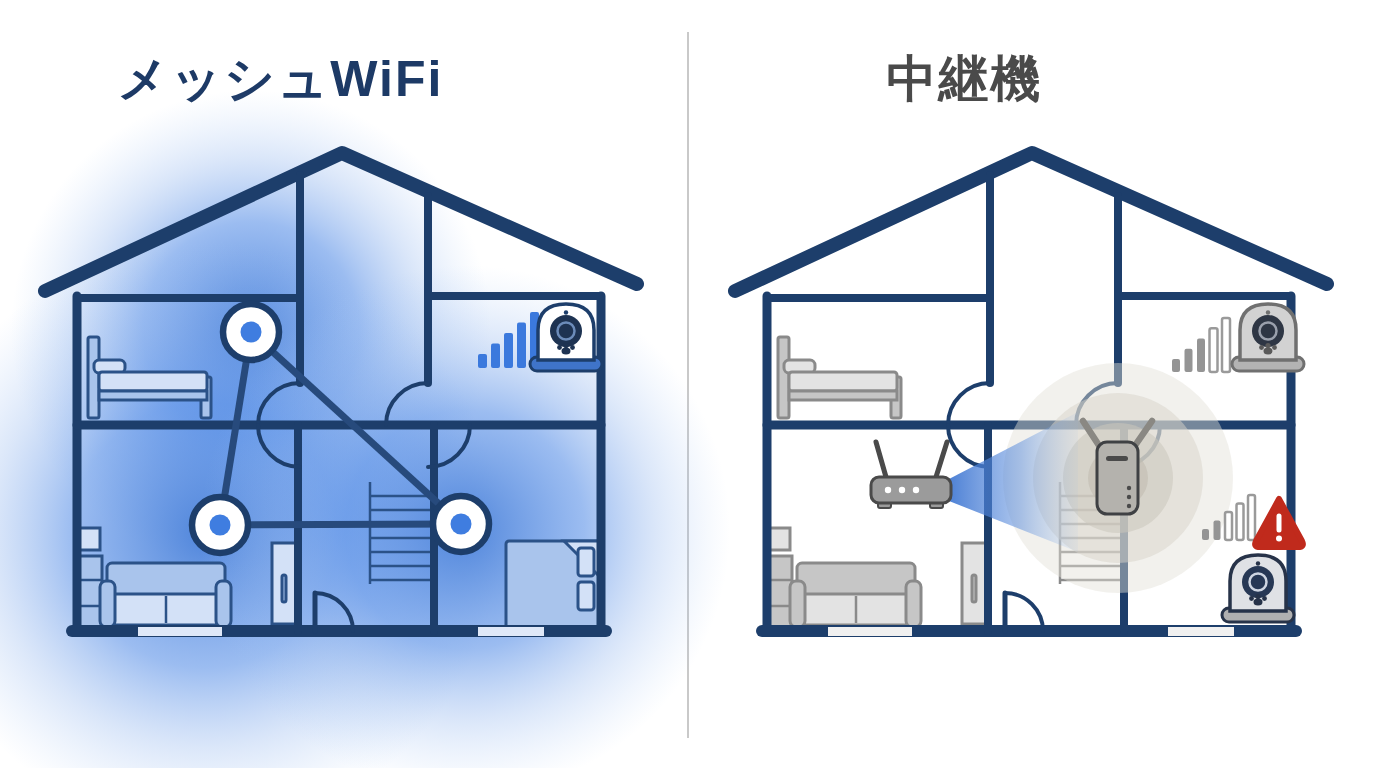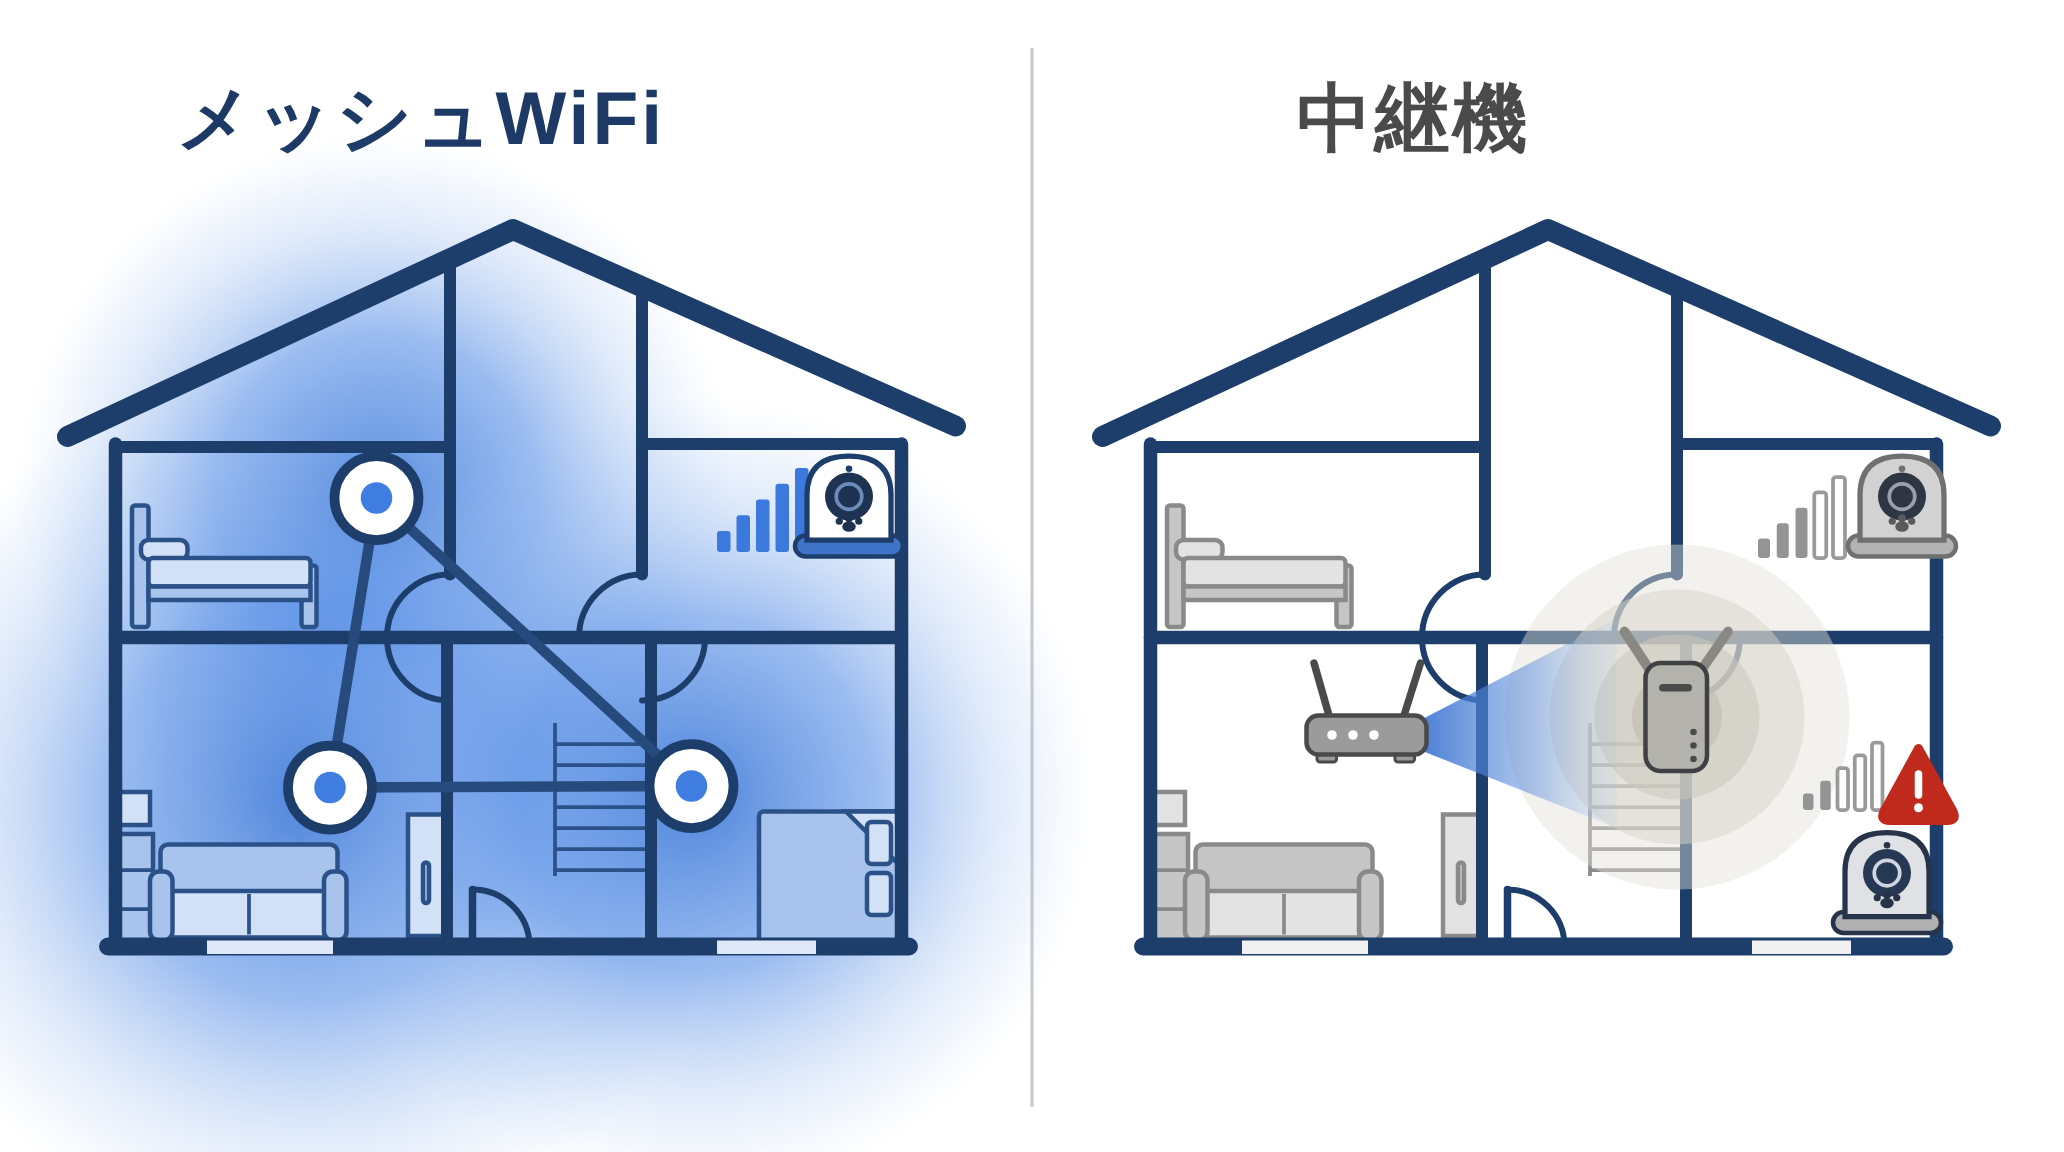--- a/index.html
+++ b/index.html
@@ -10,21 +10,21 @@
   body{
     width:1376px;height:768px;background:var(--background,#ffffff);
     font-family:"Liberation Sans","DejaVu Sans",sans-serif;
     position:relative;overflow:hidden;
   }
   .title{
     position:absolute;top:46px;width:561px;text-align:center;
     font-size:50px;font-weight:bold;letter-spacing:2px;
   }
   .title-left{left:0;color:var(--title_left,#1d3a66);}
-  .title-right{left:662px;color:var(--title_right,#4a4a4a);}
+  .title-right{left:684px;color:var(--title_right,#4a4a4a);}
   .divider{
     position:absolute;left:687px;top:32px;width:2px;height:706px;
     background:var(--divider,#c9c9c9);
   }
   svg{position:absolute;left:0;top:0;}
   .frame{stroke:var(--wall_navy,#1d3e6b);fill:none;stroke-linecap:round;stroke-linejoin:round;}
   .furn{stroke:var(--furn-stroke);fill:var(--furn-fill);stroke-width:3;}
   .furn-light{fill:var(--furn-fill-light);}
   .furn-line{stroke:var(--furn-stroke);fill:none;stroke-width:2.5;}
   .cam-body{fill:var(--cam-body);stroke:var(--cam-outline);stroke-width:3.5;}

